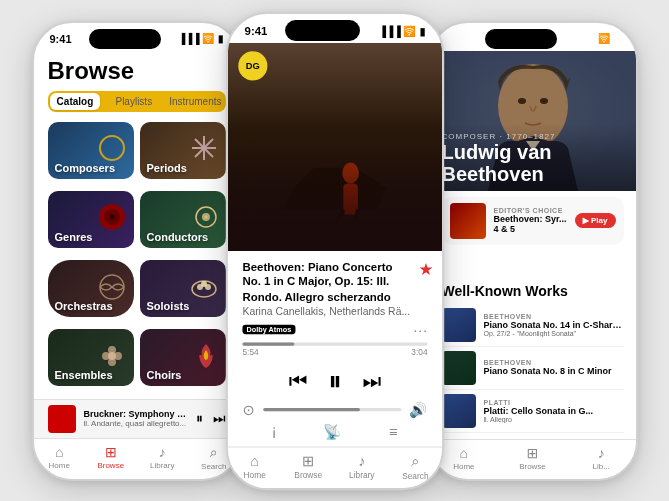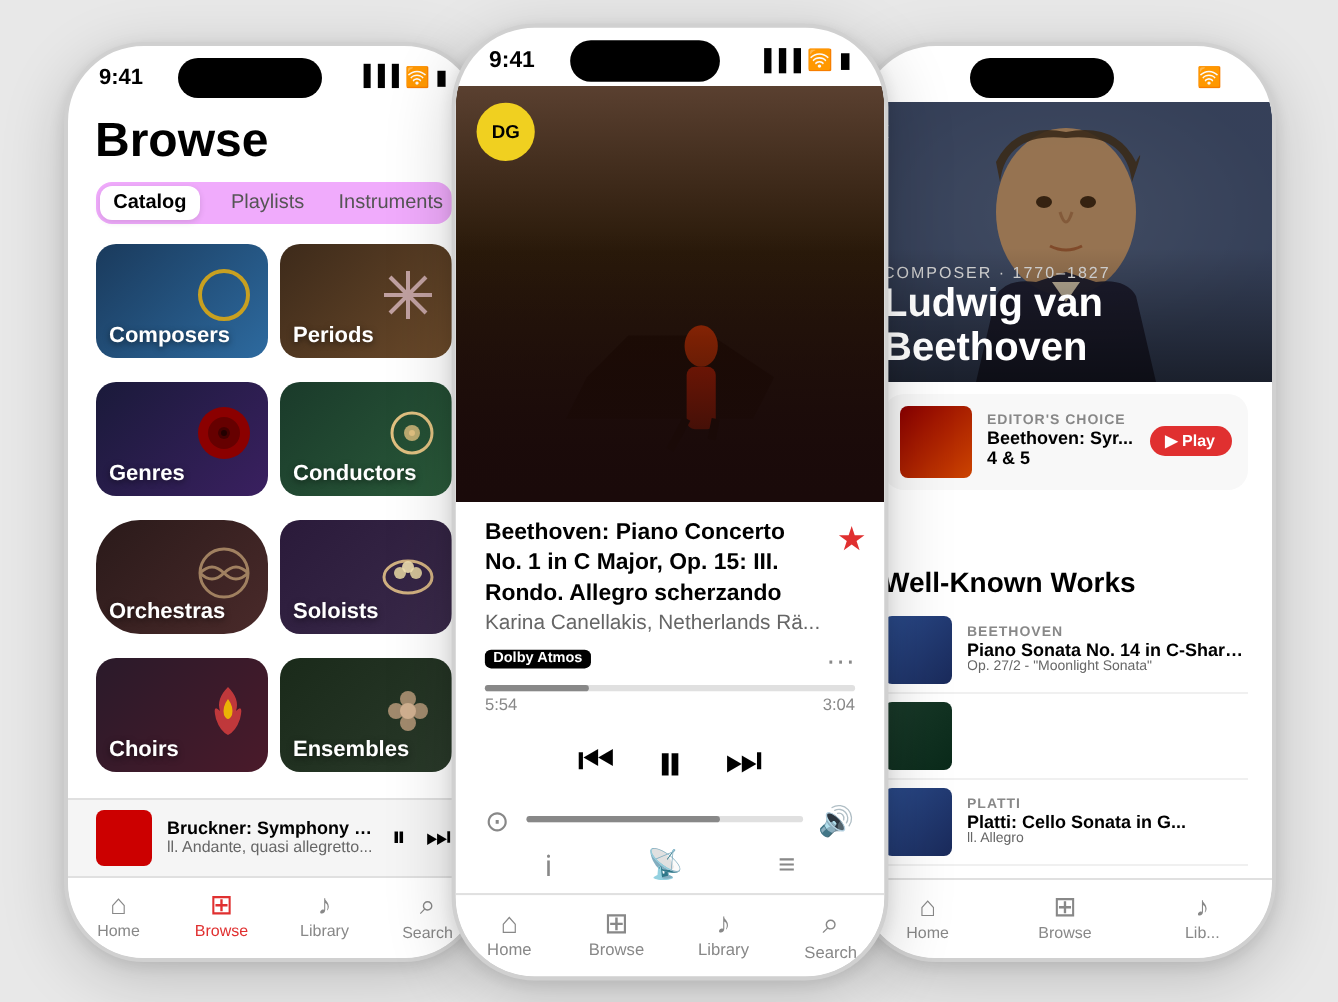--- a/index.html
+++ b/index.html
@@ -89,21 +89,21 @@
     }
     .browse-title {
       font-size: 24px;
       font-weight: 700;
       color: #000;
       margin-bottom: 6px;
     }
     .browse-tabs {
       display: flex;
       gap: 8px;
-      background: #f0abfc;
+      background: #eab308;
       border-radius: 8px;
       padding: 2px;
     }
     .browse-tab {
       flex: 1;
       text-align: center;
       font-size: 10px;
       font-weight: 500;
       padding: 3px 2px;
       border-radius: 6px;
@@ -550,43 +550,43 @@
             <div class="grid-svg">
               <svg width="28" height="24" viewBox="0 0 28 24">
                 <ellipse cx="14" cy="14" rx="12" ry="8" fill="none" stroke="#d0b080" stroke-width="1.5"></ellipse>
                 <circle cx="10" cy="12" r="3" fill="#e0d0a0" fill-opacity="0.9"></circle>
                 <circle cx="18" cy="12" r="3" fill="#e0d0a0" fill-opacity="0.9"></circle>
                 <circle cx="14" cy="9" r="3" fill="#f0e0b0" fill-opacity="0.9"></circle>
               </svg>
             </div>
           </div>
 
-          <div class="browse-item bg-choirs">
-            <div class="browse-item-bg">
-              <span class="browse-item-label">Choirs</span>
-            </div>
-            <div class="grid-svg">
-              <svg width="24" height="28" viewBox="0 0 24 28">
-                <path d="M12 2 Q18 8 16 14 Q20 10 18 18 Q16 24 12 26 Q8 24 6 18 Q4 10 8 14 Q6 8 12 2Z" fill="#e04040" fill-opacity="0.8"></path>
-                <path d="M12 8 Q15 12 14 16 Q12 20 10 16 Q9 12 12 8Z" fill="#f0c000" fill-opacity="0.9"></path>
-              </svg>
-            </div>
-          </div>
-
           <div class="browse-item bg-ensembles">
             <div class="browse-item-bg">
               <span class="browse-item-label">Ensembles</span>
             </div>
             <div class="grid-svg">
               <svg width="28" height="28" viewBox="0 0 28 28">
                 <circle cx="14" cy="8" r="4" fill="#c0a080" fill-opacity="0.8"></circle>
                 <circle cx="20" cy="14" r="4" fill="#c0a080" fill-opacity="0.8"></circle>
                 <circle cx="14" cy="20" r="4" fill="#c0a080" fill-opacity="0.8"></circle>
                 <circle cx="8" cy="14" r="4" fill="#c0a080" fill-opacity="0.8"></circle>
                 <circle cx="14" cy="14" r="4" fill="#d0b090"></circle>
+              </svg>
+            </div>
+          </div>
+
+          <div class="browse-item bg-choirs">
+            <div class="browse-item-bg">
+              <span class="browse-item-label">Choirs</span>
+            </div>
+            <div class="grid-svg">
+              <svg width="24" height="28" viewBox="0 0 24 28">
+                <path d="M12 2 Q18 8 16 14 Q20 10 18 18 Q16 24 12 26 Q8 24 6 18 Q4 10 8 14 Q6 8 12 2Z" fill="#e04040" fill-opacity="0.8"></path>
+                <path d="M12 8 Q15 12 14 16 Q12 20 10 16 Q9 12 12 8Z" fill="#f0c000" fill-opacity="0.9"></path>
               </svg>
             </div>
           </div>
         </div>
 
         <div class="now-playing-bar">
           <div class="now-playing-art" style="background:#cc0000; border-radius:4px;"></div>
           <div class="now-playing-text">
             <div class="now-playing-title">Bruckner: Symphony No. 4 l...</div>
             <div class="now-playing-artist">ll. Andante, quasi allegretto...</div>
@@ -791,20 +791,24 @@
               <div class="work-art"></div>
               <div class="work-text">
                 <div class="work-composer">BEETHOVEN</div>
                 <div class="work-title">Piano Sonata No. 14 in C-Sharp M...</div>
                 <div class="work-subtitle">Op. 27/2 - "Moonlight Sonata"</div>
               </div>
             </div>
 
             <div class="work-item">
               <div class="work-art work-art2"></div>
+              <div class="work-text">
+                <div class="work-composer">BEETHOVEN</div>
+                <div class="work-title">Piano Sonata No. 8 in C Minor</div>
+              </div>
             </div>
 
             <div class="work-item">
               <div class="work-art"></div>
               <div class="work-text">
                 <div class="work-composer">PLATTI</div>
                 <div class="work-title">Platti: Cello Sonata in G...</div>
                 <div class="work-subtitle">ll. Allegro</div>
               </div>
             </div>

